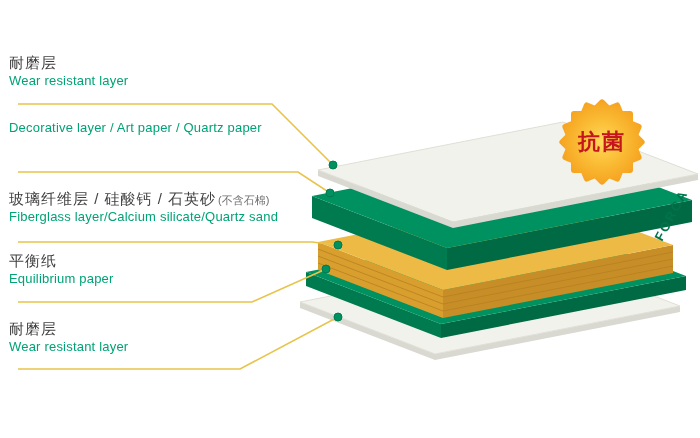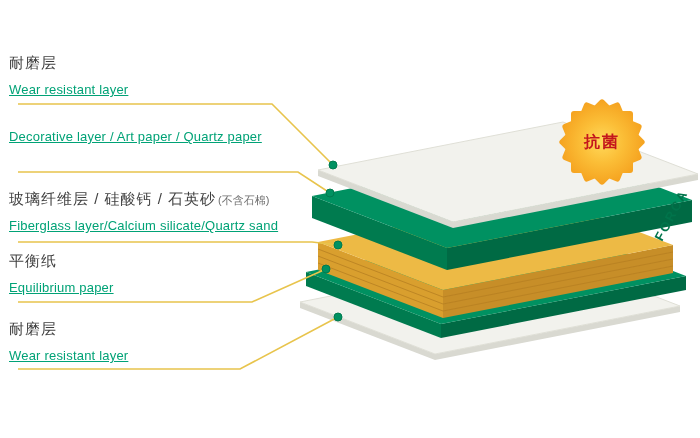--- a/index.html
+++ b/index.html
@@ -11,23 +11,22 @@
   .stage{position:absolute;inset:0;}
   svg{position:absolute;left:0;top:0;}
 
   .label{position:absolute;left:9px;}
   .label .zh{
     font-size:15px;color:var(--label_zh);letter-spacing:1px;font-weight:400;
     white-space:nowrap;
   }
   .label .zh .note{font-size:11px;color:#6f6f6f;letter-spacing:0;margin-left:2px;}
   .label .en{
-    font-size:13px;color:var(--label_en);margin-top:9px;letter-spacing:.2px;
+    font-size:13px;color:var(--label_en);letter-spacing:.2px;
     white-space:nowrap;
-    text-decoration:underline;
   }
 
   
   .sheet-top{fill:var(--sheet_top);stroke:#dfdfd6;stroke-width:1;}
   .sheet-side{fill:var(--sheet_side);}
   .green-top{fill:var(--green_top);}
   .green-left{fill:var(--green_left);}
   .green-right{fill:var(--green_right);}
   .yellow-top{fill:var(--yellow_top);}
   .yellow-left{fill:var(--yellow_left);}
@@ -42,21 +41,21 @@
   .badge{position:absolute;left:558px;top:98px;width:88px;height:88px;z-index:5;}
   .badge .spike{
     position:absolute;left:13px;top:13px;width:62px;height:62px;border-radius:3px;
     background:radial-gradient(circle, var(--badge_yellow) 0%, #fbbe37 48%, var(--badge_orange) 100%);
   }
   .badge .r22{transform:rotate(22.5deg);}
   .badge .r45{transform:rotate(45deg);}
   .badge .r67{transform:rotate(67.5deg);}
   .badge .txt{
     position:absolute;inset:0;display:flex;align-items:center;justify-content:center;
-    font-size:16px;font-weight:bold;color:var(--badge_text);letter-spacing:2px;
+    font-size:22px;font-weight:bold;color:var(--badge_text);letter-spacing:2px;
   }
 </style>
 </head>
 <body>
 
 <div class="stage">
 
   <svg width="700" height="438" viewBox="0 0 700 438">
 
     <g>

